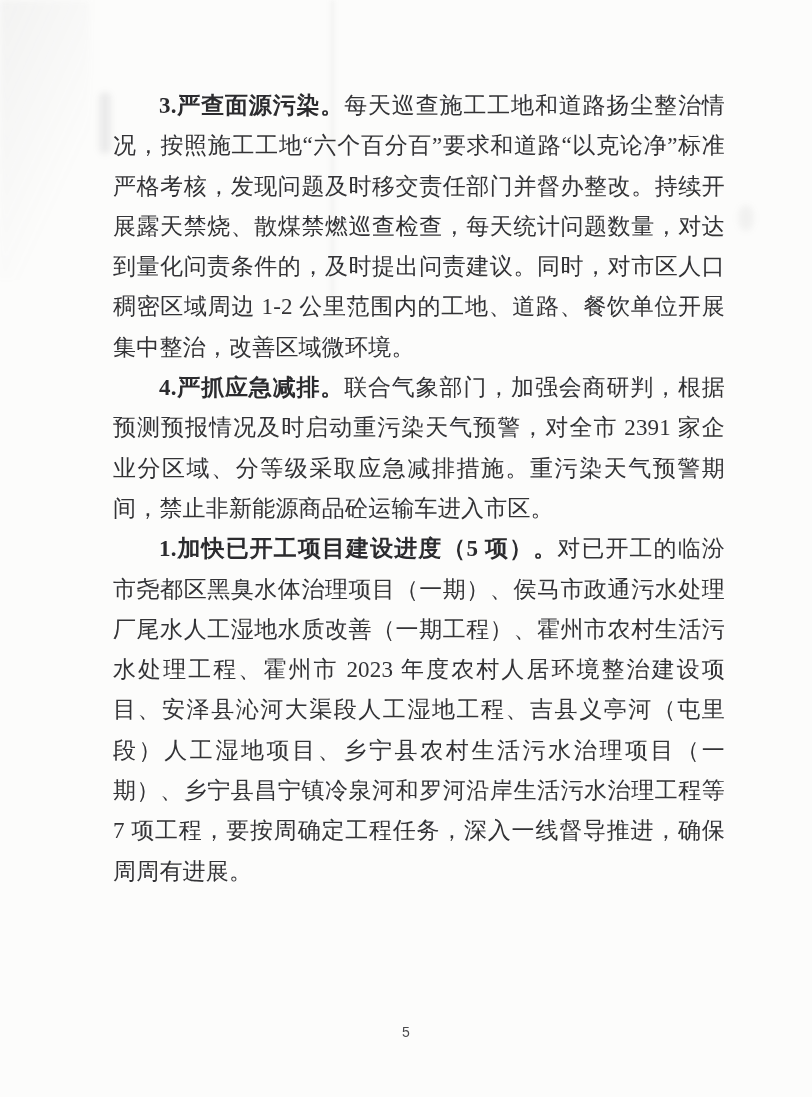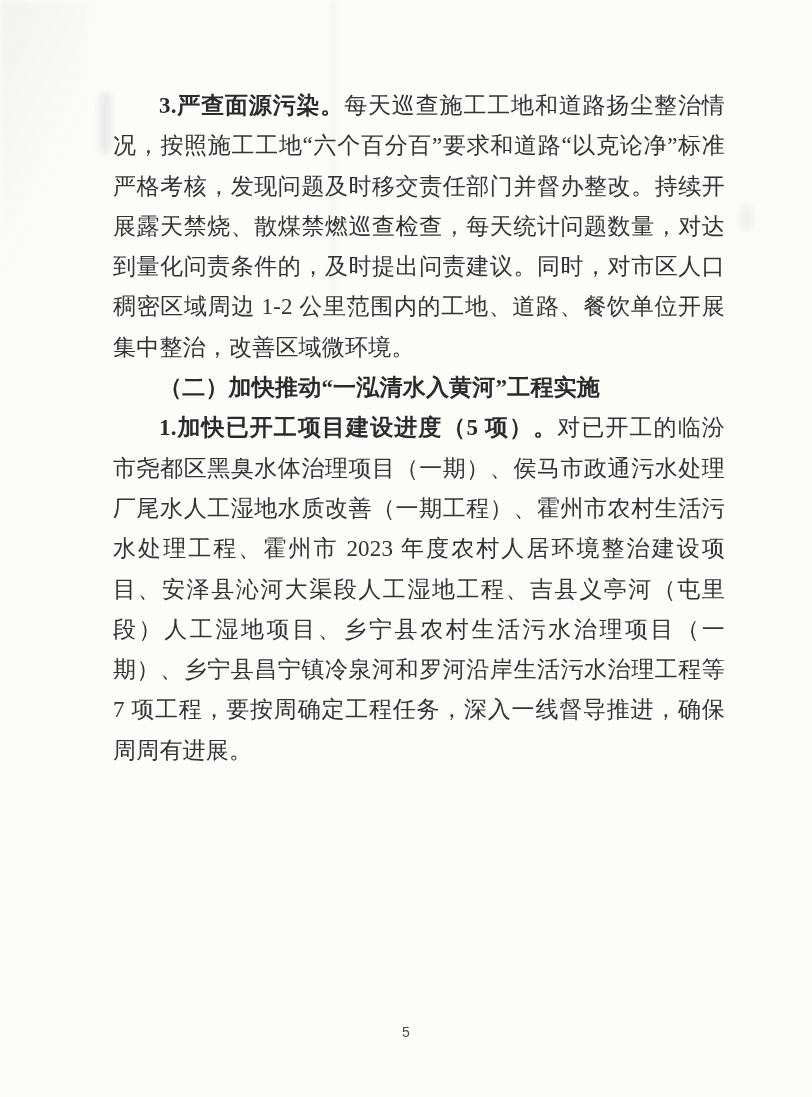--- a/index.html
+++ b/index.html
@@ -64,18 +64,18 @@
 <body>
 
 <div class="page">
   <div class="artifact corner-wash"></div>
   <div class="artifact left-smudge"></div>
   <div class="artifact vertical-streak"></div>
   <div class="artifact right-smudge"></div>
 
   <div class="doc-body">
       <div class="para"><span class="run bold">3.严查面源污染。</span><span class="run">每天巡查施工工地和道路扬尘整治情况，按照施工工地“六个百分百”要求和道路“以克论净”标准严格考核，发现问题及时移交责任部门并督办整改。持续开展露天禁烧、散煤禁燃巡查检查，每天统计问题数量，对达到量化问责条件的，及时提出问责建议。同时，对市区人口稠密区域周边 1-2 公里范围内的工地、道路、餐饮单位开展集中整治，改善区域微环境。</span></div>
-      <div class="para heading"><span class="run bold">（二）加快推动“一泓清水入黄河”工程实施</span></div>
+      <div class="para"><span class="run bold">4.严抓应急减排。</span><span class="run">联合气象部门，加强会商研判，根据预测预报情况及时启动重污染天气预警，对全市 2391 家企业分区域、分等级采取应急减排措施。重污染天气预警期间，禁止非新能源商品砼运输车进入市区。</span></div>
       <div class="para"><span class="run bold">1.加快已开工项目建设进度（5 项）。</span><span class="run">对已开工的临汾市尧都区黑臭水体治理项目（一期）、侯马市政通污水处理厂尾水人工湿地水质改善（一期工程）、霍州市农村生活污水处理工程、霍州市 2023 年度农村人居环境整治建设项目、安泽县沁河大渠段人工湿地工程、吉县义亭河（屯里段）人工湿地项目、乡宁县农村生活污水治理项目（一期）、乡宁县昌宁镇冷泉河和罗河沿岸生活污水治理工程等 7 项工程，要按周确定工程任务，深入一线督导推进，确保周周有进展。</span></div>
     </div>
 
   <div class="page-footer">5</div>
 </div>
 
 </body></html>

